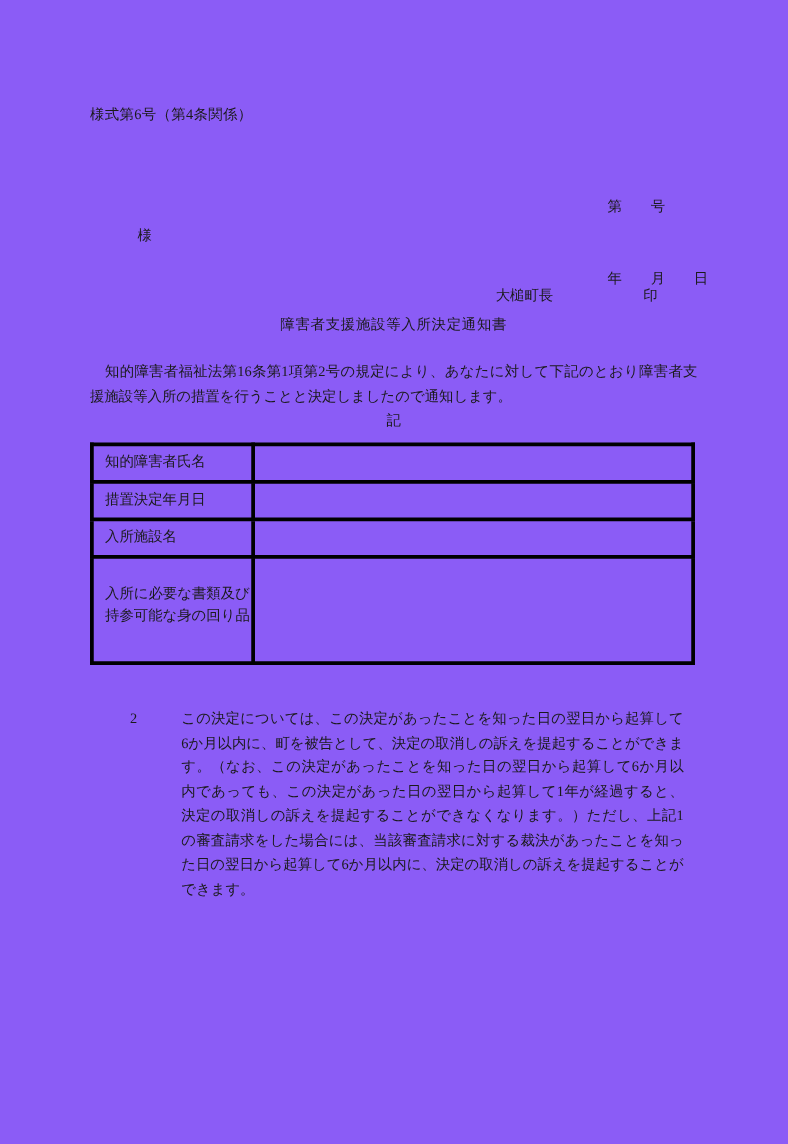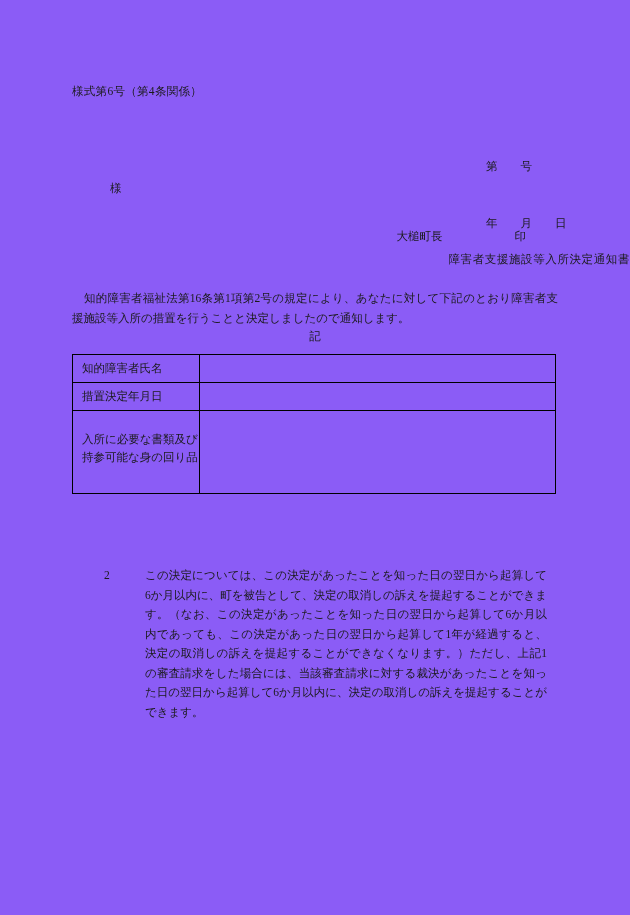--- a/index.html
+++ b/index.html
@@ -62,21 +62,21 @@
     font-size: 11.5px;
     white-space: pre;
   }
 
   
   .doc-title {
     position: absolute;
     left: 0;
     top: 252px;
     width: 630px;
-    text-align: right;
+    text-align: center;
     font-size: 11.5px;
     letter-spacing: 0.6px;
   }
 
   
   .body-para {
     position: absolute;
     left: 72px;
     top: 288px;
     width: 486px;
@@ -101,21 +101,21 @@
   .info-table {
     position: absolute;
     left: 72px;
     top: 354px;
     width: 484px;
     border-collapse: collapse;
     table-layout: fixed;
     font-size: 11.5px;
   }
   .info-table td {
-    border: 1px solid #000000;
+    border: 3px solid #000000;
     padding: 0;
     vertical-align: middle;
   }
   .info-table td.label {
     width: 117px;
     padding: 0 0 0 9px;
     line-height: 17px;
   }
   .info-table td.value {
     padding: 0 0 0 9px;
@@ -192,20 +192,24 @@
   <table class="info-table">
     <tbody>
       <tr class="row-std">
         <td class="label">知的障害者氏名</td>
         <td class="value"></td>
       </tr>
       <tr class="row-std">
         <td class="label">措置決定年月日</td>
         <td class="value"></td>
       </tr>
+      <tr class="row-std">
+        <td class="label">入所施設名</td>
+        <td class="value"></td>
+      </tr>
       <tr class="row-tall">
         <td class="label">入所に必要な書類及び持参可能な身の回り品</td>
         <td class="value"></td>
       </tr>
     </tbody>
   </table>
 
   <div class="notes">
     <div class="note-item lvl2">
       <span class="note-label lvl2">2</span>

